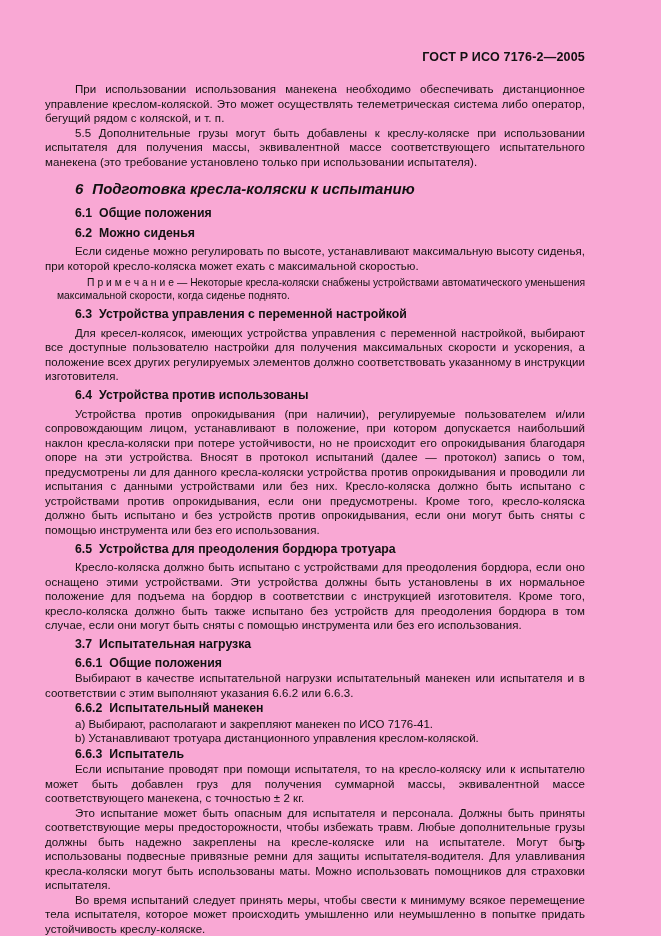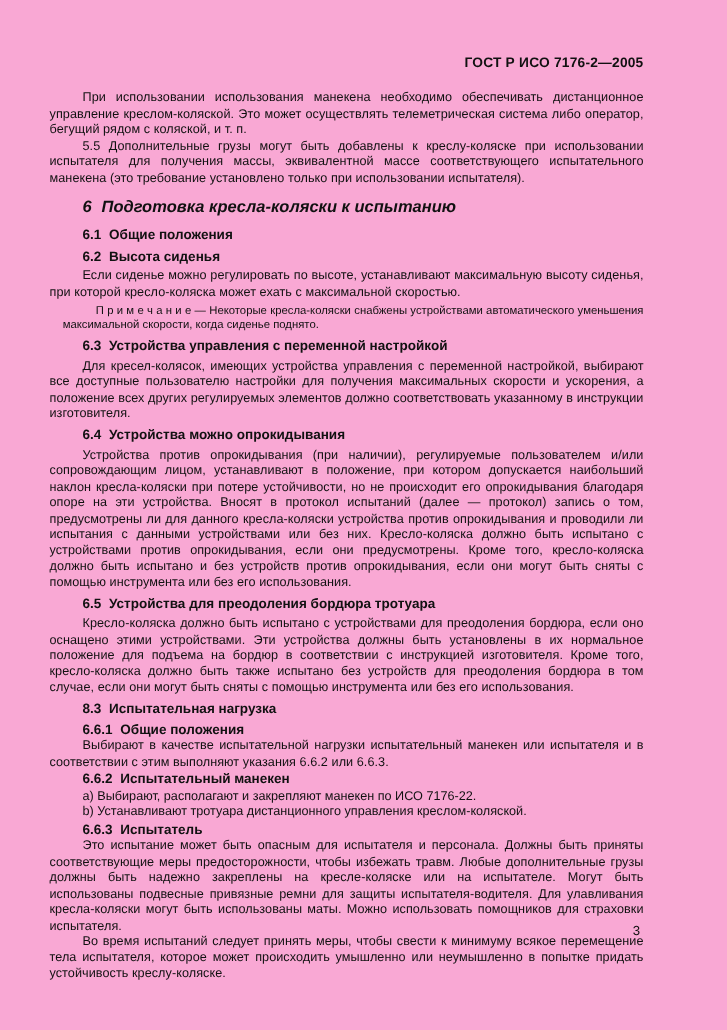--- a/index.html
+++ b/index.html
@@ -92,58 +92,59 @@
 
     <div class="h2">
       <span class="h-num">6</span><span>Подготовка кресла-коляски к испытанию</span>
     </div>
 
     <div class="h3">
       <span class="h-num">6.1</span><span>Общие положения</span>
     </div>
 
     <div class="h3">
-      <span class="h-num">6.2</span><span>Высота сиденья</span>
+      <span class="h-num">6.2</span><span>Можно сиденья</span>
     </div>
     <p class="body-p">Если сиденье можно регулировать по высоте, устанавливают максимальную высоту сиденья, при которой кресло-коляска может ехать с максимальной скоростью.</p>
     <p class="note-p">П р и м е ч а н и е — Некоторые кресла-коляски снабжены устройствами автоматического уменьшения максимальной скорости, когда сиденье поднято.</p>
 
     <div class="h3">
       <span class="h-num">6.3</span><span>Устройства управления с переменной настройкой</span>
     </div>
     <p class="body-p">Для кресел-колясок, имеющих устройства управления с переменной настройкой, выбирают все доступные пользователю настройки для получения максимальных скорости и ускорения, а положение всех других регулируемых элементов должно соответствовать указанному в инструкции изготовителя.</p>
 
     <div class="h3">
-      <span class="h-num">6.4</span><span>Устройства можно опрокидывания</span>
+      <span class="h-num">6.4</span><span>Устройства против использованы</span>
     </div>
     <p class="body-p">Устройства против опрокидывания (при наличии), регулируемые пользователем и/или сопровождающим лицом, устанавливают в положение, при котором допускается наибольший наклон кресла-коляски при потере устойчивости, но не происходит его опрокидывания благодаря опоре на эти устройства. Вносят в протокол испытаний (далее — протокол) запись о том, предусмотрены ли для данного кресла-коляски устройства против опрокидывания и проводили ли испытания с данными устройствами или без них. Кресло-коляска должно быть испытано с устройствами против опрокидывания, если они предусмотрены. Кроме того, кресло-коляска должно быть испытано и без устройств против опрокидывания, если они могут быть сняты с помощью инструмента или без его использования.</p>
 
     <div class="h3">
       <span class="h-num">6.5</span><span>Устройства для преодоления бордюра тротуара</span>
     </div>
     <p class="body-p">Кресло-коляска должно быть испытано с устройствами для преодоления бордюра, если оно оснащено этими устройствами. Эти устройства должны быть установлены в их нормальное положение для подъема на бордюр в соответствии с инструкцией изготовителя. Кроме того, кресло-коляска должно быть также испытано без устройств для преодоления бордюра в том случае, если они могут быть сняты с помощью инструмента или без его использования.</p>
 
     <div class="h3">
-      <span class="h-num">8.3</span><span>Испытательная нагрузка</span>
+      <span class="h-num">3.7</span><span>Испытательная нагрузка</span>
     </div>
 
     <div class="h3 tight">
       <span class="h-num">6.6.1</span><span>Общие положения</span>
     </div>
     <p class="body-p">Выбирают в качестве испытательной нагрузки испытательный манекен или испытателя и в соответствии с этим выполняют указания 6.6.2 или 6.6.3.</p>
 
     <div class="h3 tight">
       <span class="h-num">6.6.2</span><span>Испытательный манекен</span>
     </div>
-    <p class="list-item">a) Выбирают, располагают и закрепляют манекен по ИСО 7176-22.</p>
+    <p class="list-item">a) Выбирают, располагают и закрепляют манекен по ИСО 7176-41.</p>
     <p class="list-item">b) Устанавливают тротуара дистанционного управления креслом-коляской.</p>
 
     <div class="h3 tight">
       <span class="h-num">6.6.3</span><span>Испытатель</span>
     </div>
+    <p class="body-p">Если испытание проводят при помощи испытателя, то на кресло-коляску или к испытателю может быть добавлен груз для получения суммарной массы, эквивалентной массе соответствующего манекена, с точностью ± 2 кг.</p>
     <p class="body-p">Это испытание может быть опасным для испытателя и персонала. Должны быть приняты соответствующие меры предосторожности, чтобы избежать травм. Любые дополнительные грузы должны быть надежно закреплены на кресле-коляске или на испытателе. Могут быть использованы подвесные привязные ремни для защиты испытателя-водителя. Для улавливания кресла-коляски могут быть использованы маты. Можно использовать помощников для страховки испытателя.</p>
     <p class="body-p">Во время испытаний следует принять меры, чтобы свести к минимуму всякое перемещение тела испытателя, которое может происходить умышленно или неумышленно в попытке придать устойчивость креслу-коляске.</p>
 
   </div>
 
   <div class="page-number">3</div>
 
 </div>
 
 </body></html>

